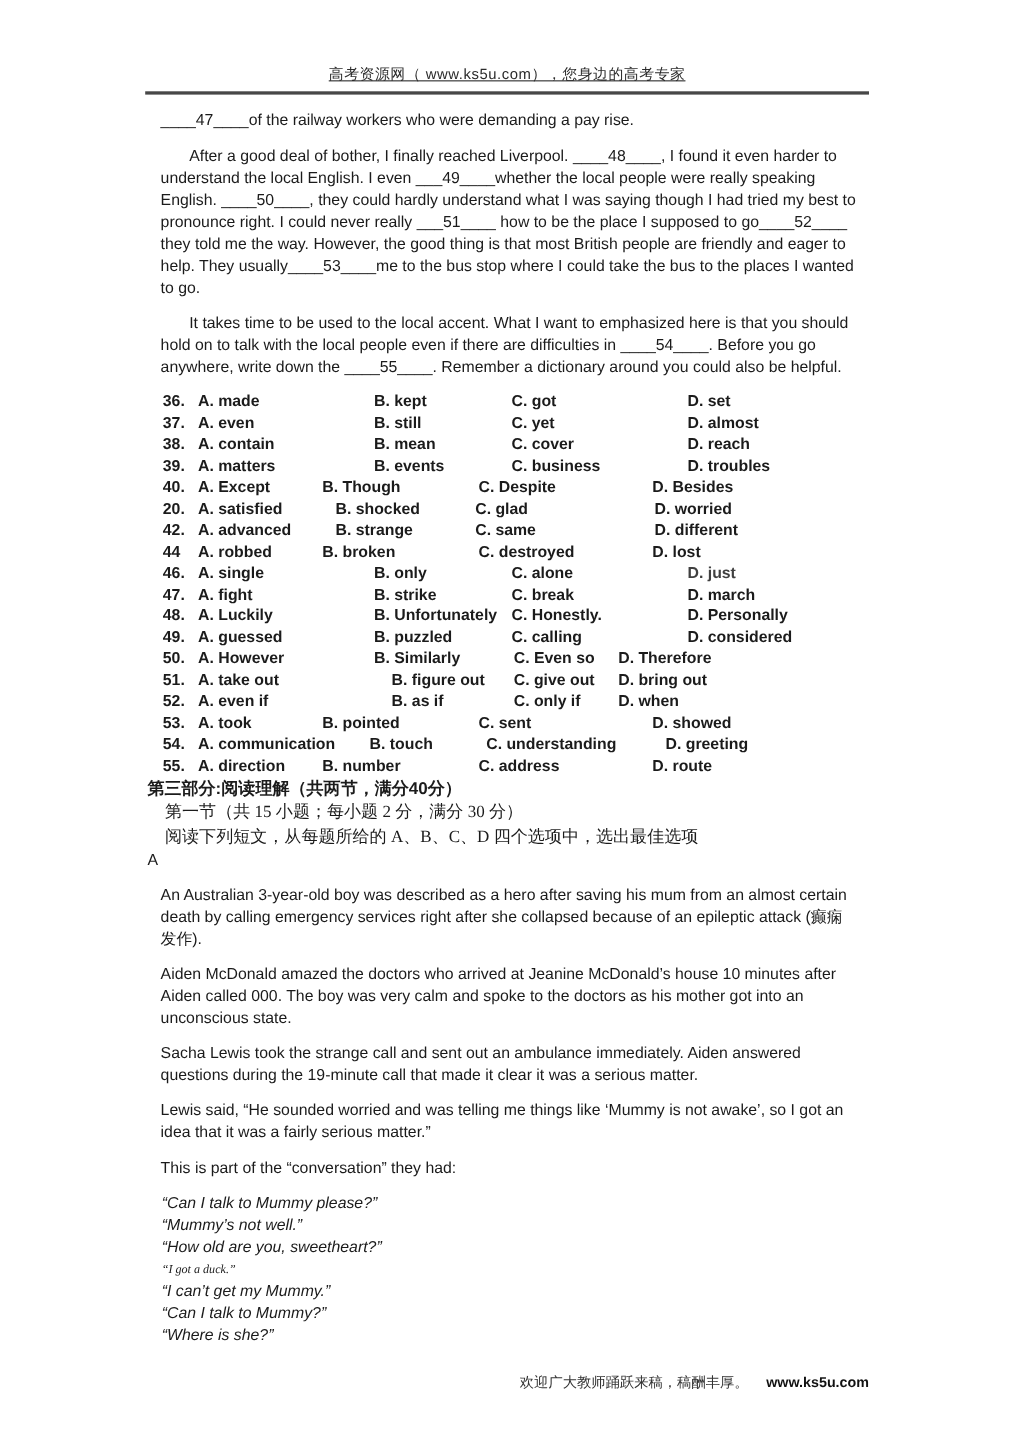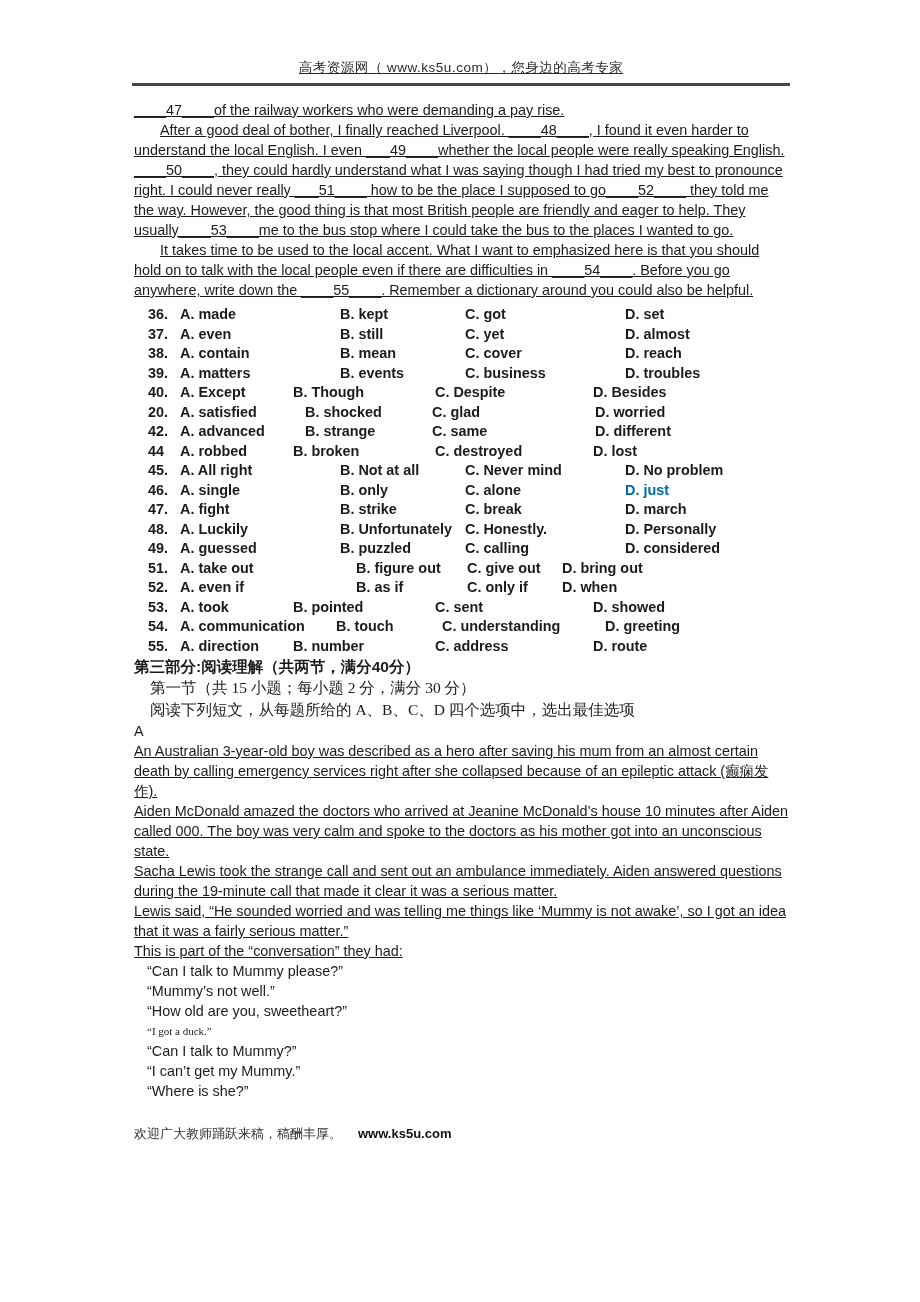--- a/index.html
+++ b/index.html
@@ -5,43 +5,43 @@
   html,body { margin:0; padding:0; background:#ffffff; }
   .page {
     position:relative; width:920px; height:1302px; background:#ffffff;
     font-family:"Liberation Sans", sans-serif; color:#1b1b1b; overflow:hidden;
   }
   .hdr { margin-left:132px; width:658px; }
   .hdr-text { padding-top:59px; text-align:center; font-size:13.5px; color:#2b2b2b; letter-spacing:0.5px;text-decoration:underline; }
   .hdr-rule { margin-top:6px; border-top:3px solid #474747; height:0; }
 
   .content { margin-left:134px; width:656px; margin-top:14px; }
-  .content p { margin:0;text-decoration:underline; }
+  .content p { margin:12px; }
   .body-text { font-size:14.4px; line-height:20px; }
   .indent { text-indent:26px; }
 
   .options { margin-top:5px; font-weight:700; font-size:14.4px; }
   .opt-row { display:grid; height:19.5px; line-height:19.5px; padding-left:14px; white-space:nowrap; }
   .v1 { grid-template-columns:32px 160px 125px 160px 1fr; }
   .v2 { grid-template-columns:32px 113px 142px 158px 1fr; }
   .v3 { grid-template-columns:32px 125px 127px 163px 1fr; }
   .v4 { grid-template-columns:32px 135px 155px 157px 1fr; }
   .v5 { grid-template-columns:32px 176px 111px 95px 1fr; }
   .v6 { grid-template-columns:32px 160px 127px 95px 1fr; }
   .v7 { grid-template-columns:32px 156px 106px 163px 1fr; }
-  .muted { color:#0369a1; font-weight:600; }
+  .muted { color:#404040; font-weight:600; }
 
   .cn-bold { font-size:15.5px; font-weight:700; line-height:21px; }
   .cn-serif { font-family:"Liberation Serif", serif; font-size:15.5px; line-height:22px;margin-left:16px; }
   .passage-label { font-size:14.4px; line-height:20px; }
 
-  .dialogue-line { padding-left:13px; font-size:14.4px; line-height:20px; }
+  .dialogue-line { padding-left:13px; font-size:14.4px; line-height:20px;font-style:italic; }
   .serif-line { font-family:"Liberation Serif", serif; font-size:11px; }
 
-  .footer { margin-top:24px; margin-left:134px; width:656px; text-align:left; font-size:13px; color:#333333; }
+  .footer { margin-top:24px; margin-left:134px; width:656px; text-align:right; font-size:13px; color:#333333; }
   .footer .site { font-weight:700; color:#111111; margin-left:16px; }
 </style>
 </head>
 <body>
 
 <div class="page">
 
   <div class="hdr">
     <div class="hdr-text">高考资源网（ www.ks5u.com），您身边的高考专家</div>
     <div class="hdr-rule"></div>
@@ -104,27 +104,20 @@
           <span>D. different</span>
         </div>
       <div class="opt-row v2">
           <span>44</span>
           <span>A. robbed</span>
           <span>B. broken</span>
           <span>C. destroyed</span>
           <span>D. lost</span>
         </div>
       <div class="opt-row v1">
-          <span>45.</span>
-          <span>A. All right</span>
-          <span>B. Not at all</span>
-          <span>C. Never mind</span>
-          <span>D. No problem</span>
-        </div>
-      <div class="opt-row v1">
           <span>46.</span>
           <span>A. single</span>
           <span>B. only</span>
           <span>C. alone</span>
           <span class="muted">D. just</span>
         </div>
       <div class="opt-row v1">
           <span>47.</span>
           <span>A. fight</span>
           <span>B. strike</span>
@@ -137,20 +130,27 @@
           <span>B. Unfortunately</span>
           <span>C. Honestly.</span>
           <span>D. Personally</span>
         </div>
       <div class="opt-row v1">
           <span>49.</span>
           <span>A. guessed</span>
           <span>B. puzzled</span>
           <span>C. calling</span>
           <span>D. considered</span>
+        </div>
+      <div class="opt-row v6">
+          <span>50.</span>
+          <span>A. However</span>
+          <span>B. Similarly</span>
+          <span>C. Even so</span>
+          <span>D. Therefore</span>
         </div>
       <div class="opt-row v5">
           <span>51.</span>
           <span>A. take out</span>
           <span>B. figure out</span>
           <span>C. give out</span>
           <span>D. bring out</span>
         </div>
       <div class="opt-row v5">
           <span>52.</span>
@@ -193,22 +193,22 @@
       <p class="body-text">Sacha Lewis took the strange call and sent out an ambulance immediately. Aiden answered questions during the 19-minute call that made it clear it was a serious matter.</p>
       <p class="body-text">Lewis said, “He sounded worried and was telling me things like ‘Mummy is not awake’, so I got an idea that it was a fairly serious matter.”</p>
       <p class="body-text">This is part of the “conversation” they had:</p>
     </div>
 
     <div>
       <div class="dialogue-line">“Can I talk to Mummy please?”</div>
       <div class="dialogue-line">“Mummy’s not well.”</div>
       <div class="dialogue-line">“How old are you, sweetheart?”</div>
       <div class="dialogue-line serif-line">“I got a duck.”</div>
+      <div class="dialogue-line">“I can’t get my Mummy.”</div>
       <div class="dialogue-line">“Can I talk to Mummy?”</div>
-      <div class="dialogue-line">“I can’t get my Mummy.”</div>
       <div class="dialogue-line">“Where is she?”</div>
     </div>
 
   </div>
 
   <div class="footer">
     <span>欢迎广大教师踊跃来稿，稿酬丰厚。</span><span class="site">www.ks5u.com</span>
   </div>
 
 </div>

